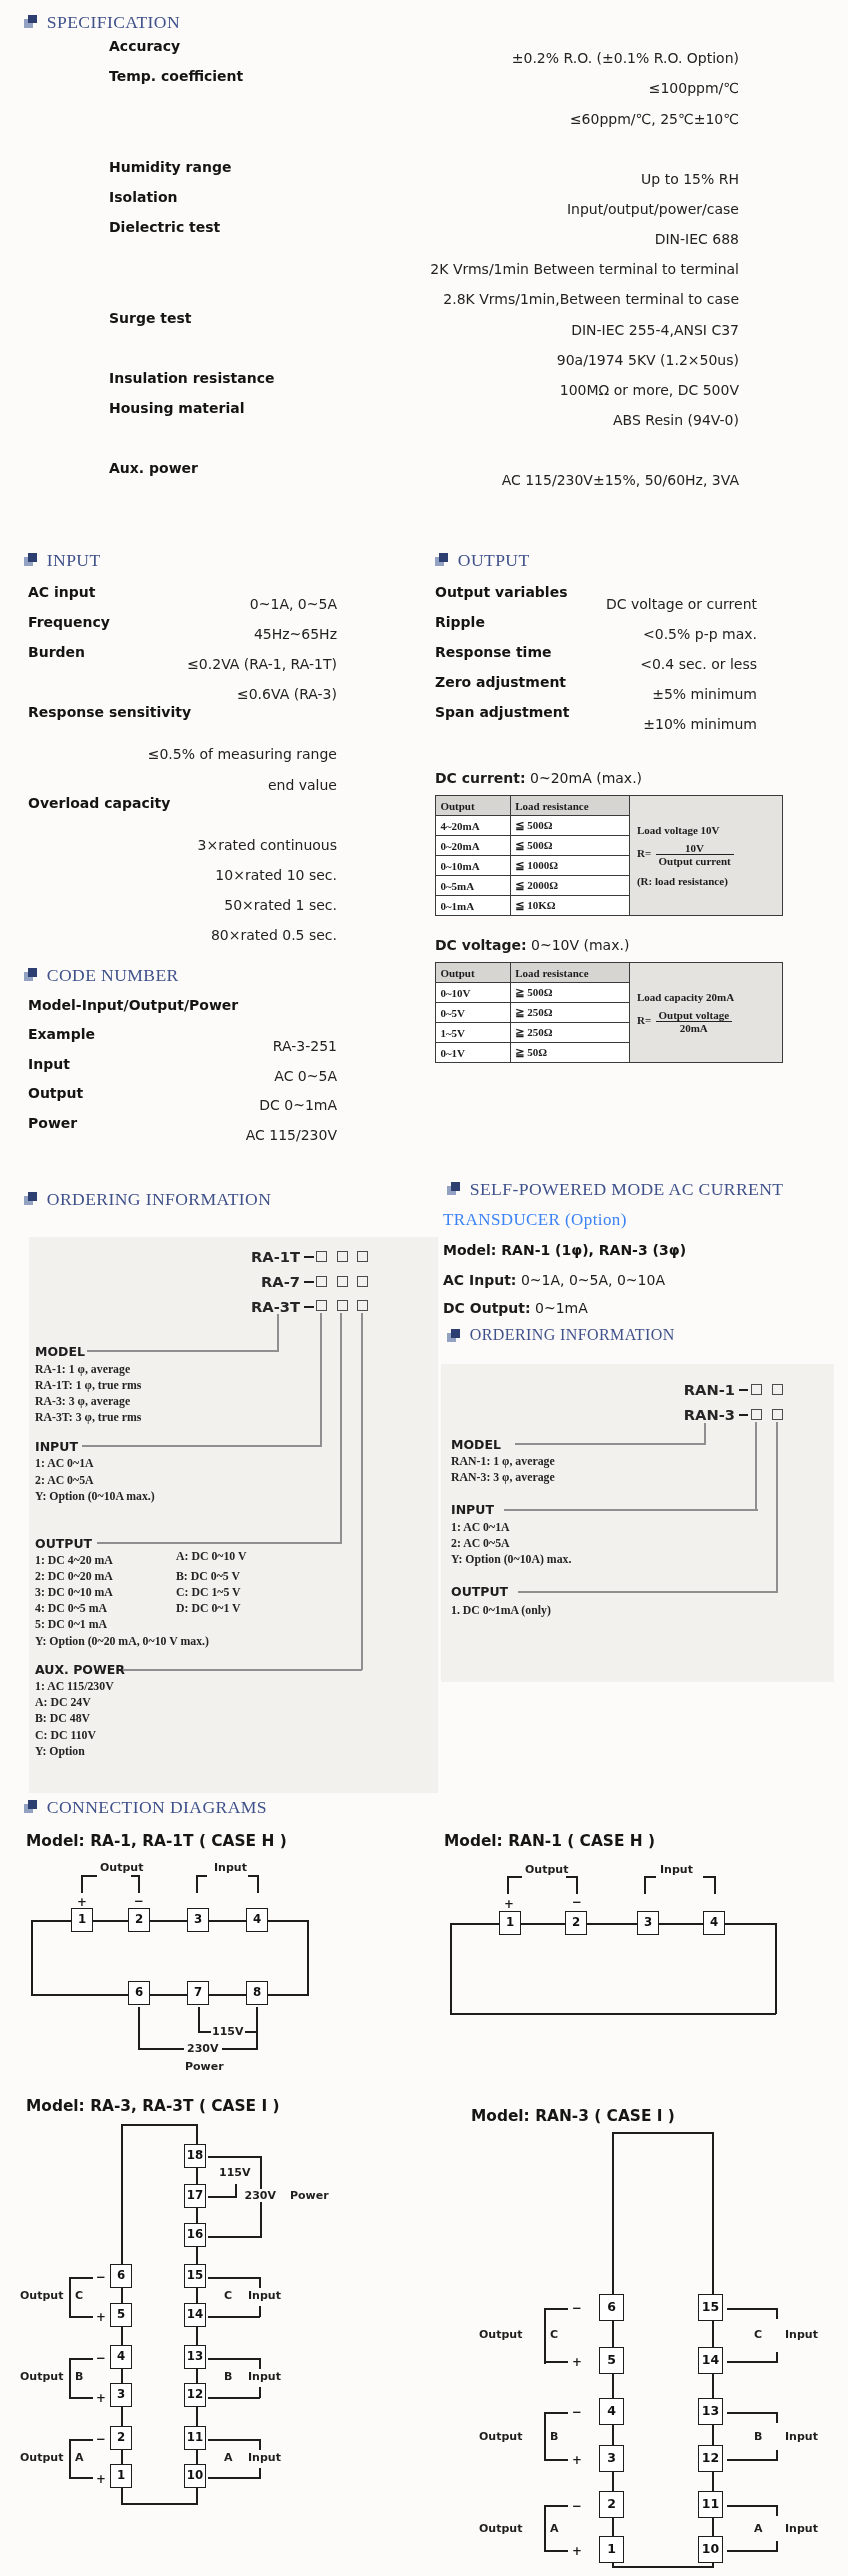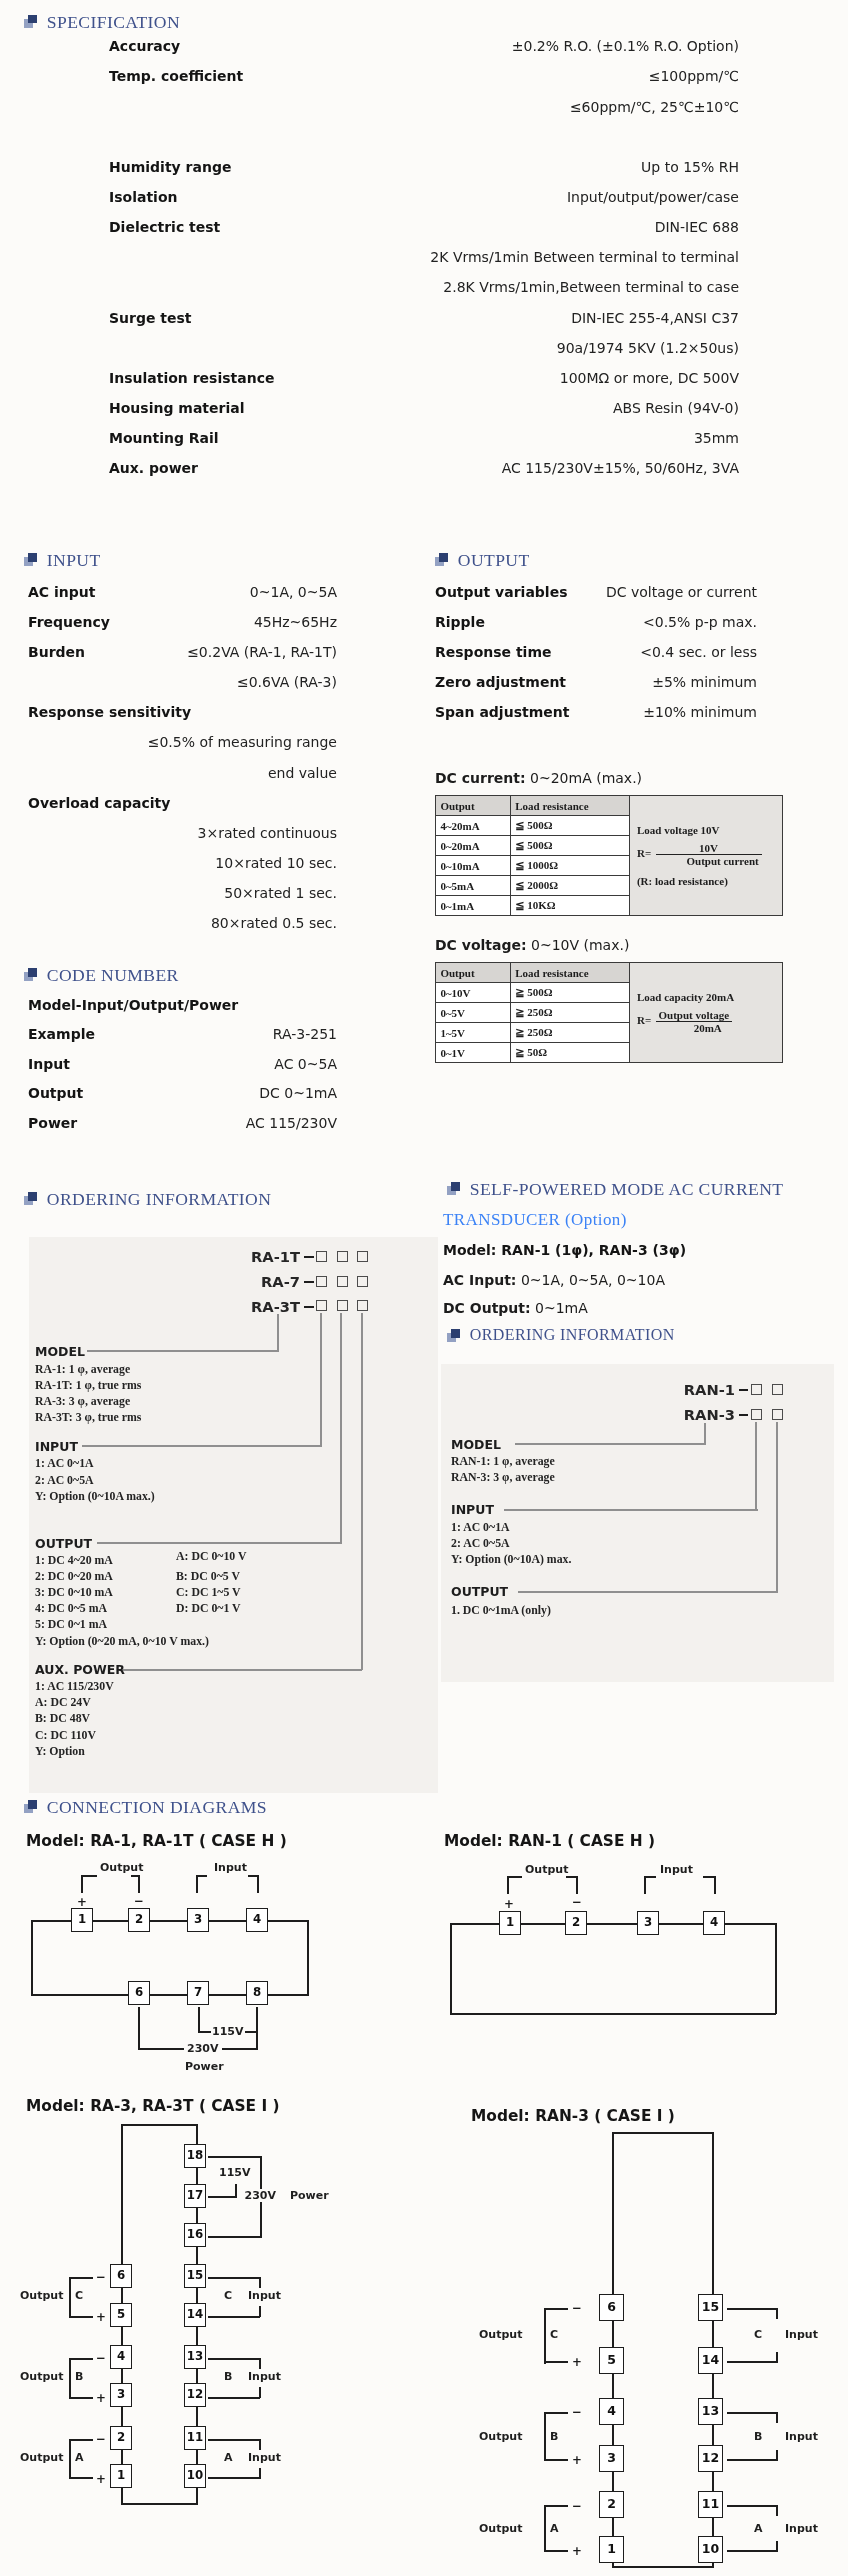--- a/index.html
+++ b/index.html
@@ -12,33 +12,33 @@
   .hd.small{font-size:16px;}
   .hd2{position:absolute;font-family:"Liberation Serif","DejaVu Serif",serif;font-size:17px;
        color:#3b82f6;letter-spacing:0.4px;white-space:nowrap;}
   .icon2{width:13.2px;height:13.2px;position:relative;flex:0 0 13.2px;margin-top:2.9px;}
   .icon2 i{position:absolute;display:block;width:8.8px;height:8.8px;}
   .icon2 .b{left:0;bottom:0;background:#93a1c3;}
   .icon2 .f{right:0;top:0;background:#2c3f70;}
   
   .row{position:absolute;height:19px;font-size:14px;white-space:nowrap;}
   .row .rl{position:absolute;left:0;top:0;font-weight:bold;color:#141414;}
-  .row .rv{position:absolute;right:0;top:0;color:#222;}
+  .row .rv{position:absolute;right:0;top:12px;color:#222;}
   
   .dct{position:absolute;border-collapse:collapse;background:#fff;
        font-family:"Liberation Serif","DejaVu Serif",serif;font-size:11px;font-weight:bold;color:#1d1d1d;}
   .dct th,.dct td{border:1.3px solid #3a3a3a;padding:1.5px 4.4px;height:16px;text-align:left;}
   .dct th{background:#d7d5d2;}
   .dct td.note{background:#e5e3e0;vertical-align:middle;padding:4.4px 7.4px;}
   .dct .n1{margin-bottom:5.9px;}
   .dct .n2{margin-top:7.4px;font-weight:bold;}
   .fr{white-space:nowrap;}
   .frac{display:inline-block;text-align:center;vertical-align:middle;margin-left:4.4px;}
   .frac .num{display:block;border-bottom:1.2px solid #222;padding:0 2.9px;}
-  .frac .den{display:block;padding:0 2.9px;margin-left:28px;}
+  .frac .den{display:block;padding:0 2.9px;}
   .cap{position:absolute;font-size:14px;white-space:nowrap;}
   .cap b{font-weight:bold;}
   
   .panel{position:absolute;background:#f3f1ee;}
   .mrow{position:absolute;text-align:right;font-weight:bold;font-size:14.7px;color:#262626;white-space:nowrap;}
   .pt{position:absolute;font-weight:bold;font-size:12.5px;color:#1d1d1d;white-space:nowrap;}
   .pi{position:absolute;font-family:"Liberation Serif","DejaVu Serif",serif;font-weight:bold;
       font-size:11.8px;color:#242424;white-space:nowrap;}
   .sq{position:absolute;width:8.8px;height:8.8px;border:1.8px solid #4c4c4c;background:transparent;}
   
@@ -105,24 +105,20 @@
       <b class="rl"></b>
       <span class="rv">90a/1974  5KV (1.2×50us)</span>
     </div>
   <div class="row" style="top:370px;left:109px;width:630px">
       <b class="rl">Insulation resistance</b>
       <span class="rv">100MΩ or more, DC 500V</span>
     </div>
   <div class="row" style="top:400px;left:109px;width:630px">
       <b class="rl">Housing material</b>
       <span class="rv">ABS Resin (94V-0)</span>
-    </div>
-  <div class="row" style="top:430px;left:109px;width:630px">
-      <b class="rl">Mounting Rail</b>
-      <span class="rv">35mm</span>
     </div>
   <div class="row" style="top:460px;left:109px;width:630px">
       <b class="rl">Aux. power</b>
       <span class="rv">AC 115/230V±15%, 50/60Hz, 3VA</span>
     </div>
 
   <div class="hd" style="left:24px;top:550px">
     <span class="icon2">
         <i class="b"></i>
         <i class="f"></i>

